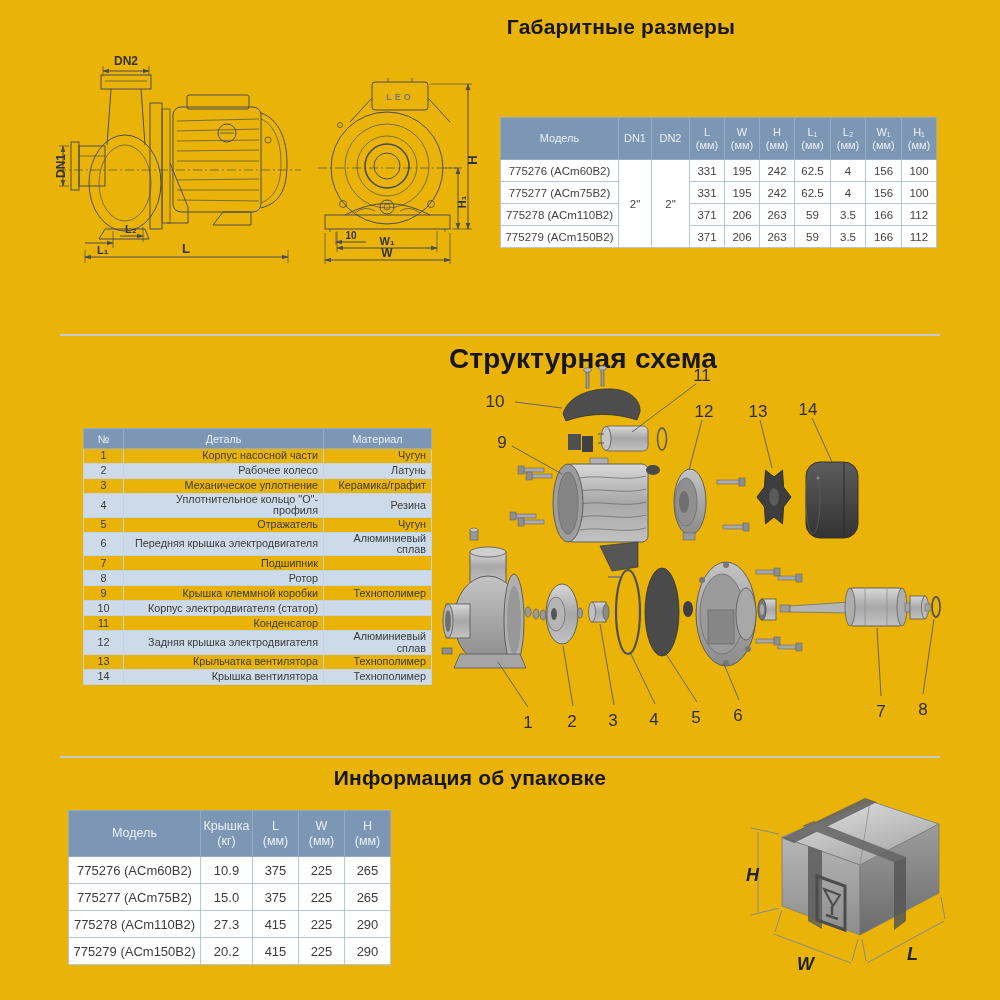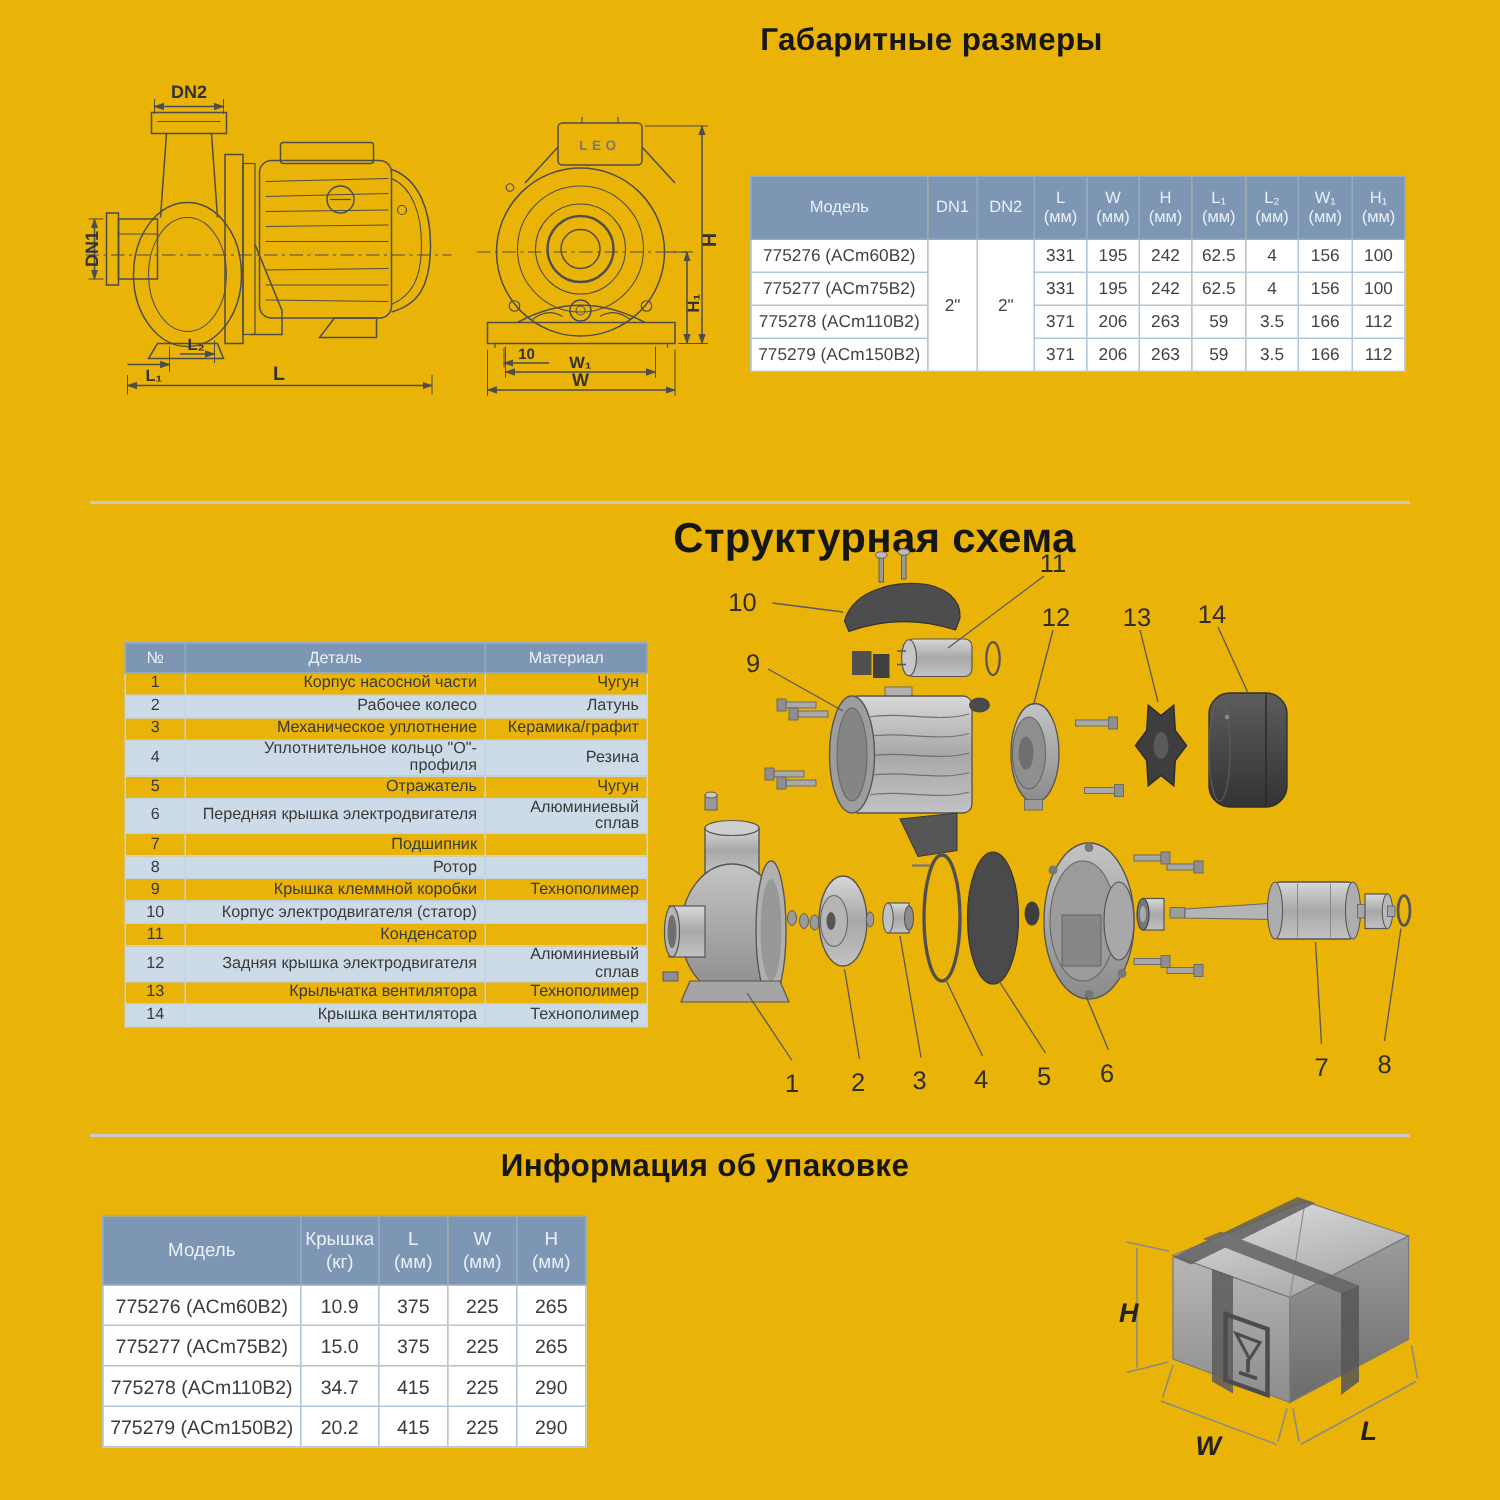--- a/index.html
+++ b/index.html
@@ -586,21 +586,21 @@
     </tr>
     <tr>
       <td>775277 (ACm75B2)</td>
       <td>15.0</td>
           <td>375</td>
           <td>225</td>
           <td>265</td>
     </tr>
     <tr>
       <td>775278 (ACm110B2)</td>
-      <td>34.7</td>
+      <td>27.3</td>
           <td>415</td>
           <td>225</td>
           <td>290</td>
     </tr>
     <tr>
       <td>775279 (ACm150B2)</td>
       <td>20.2</td>
           <td>415</td>
           <td>225</td>
           <td>290</td>

